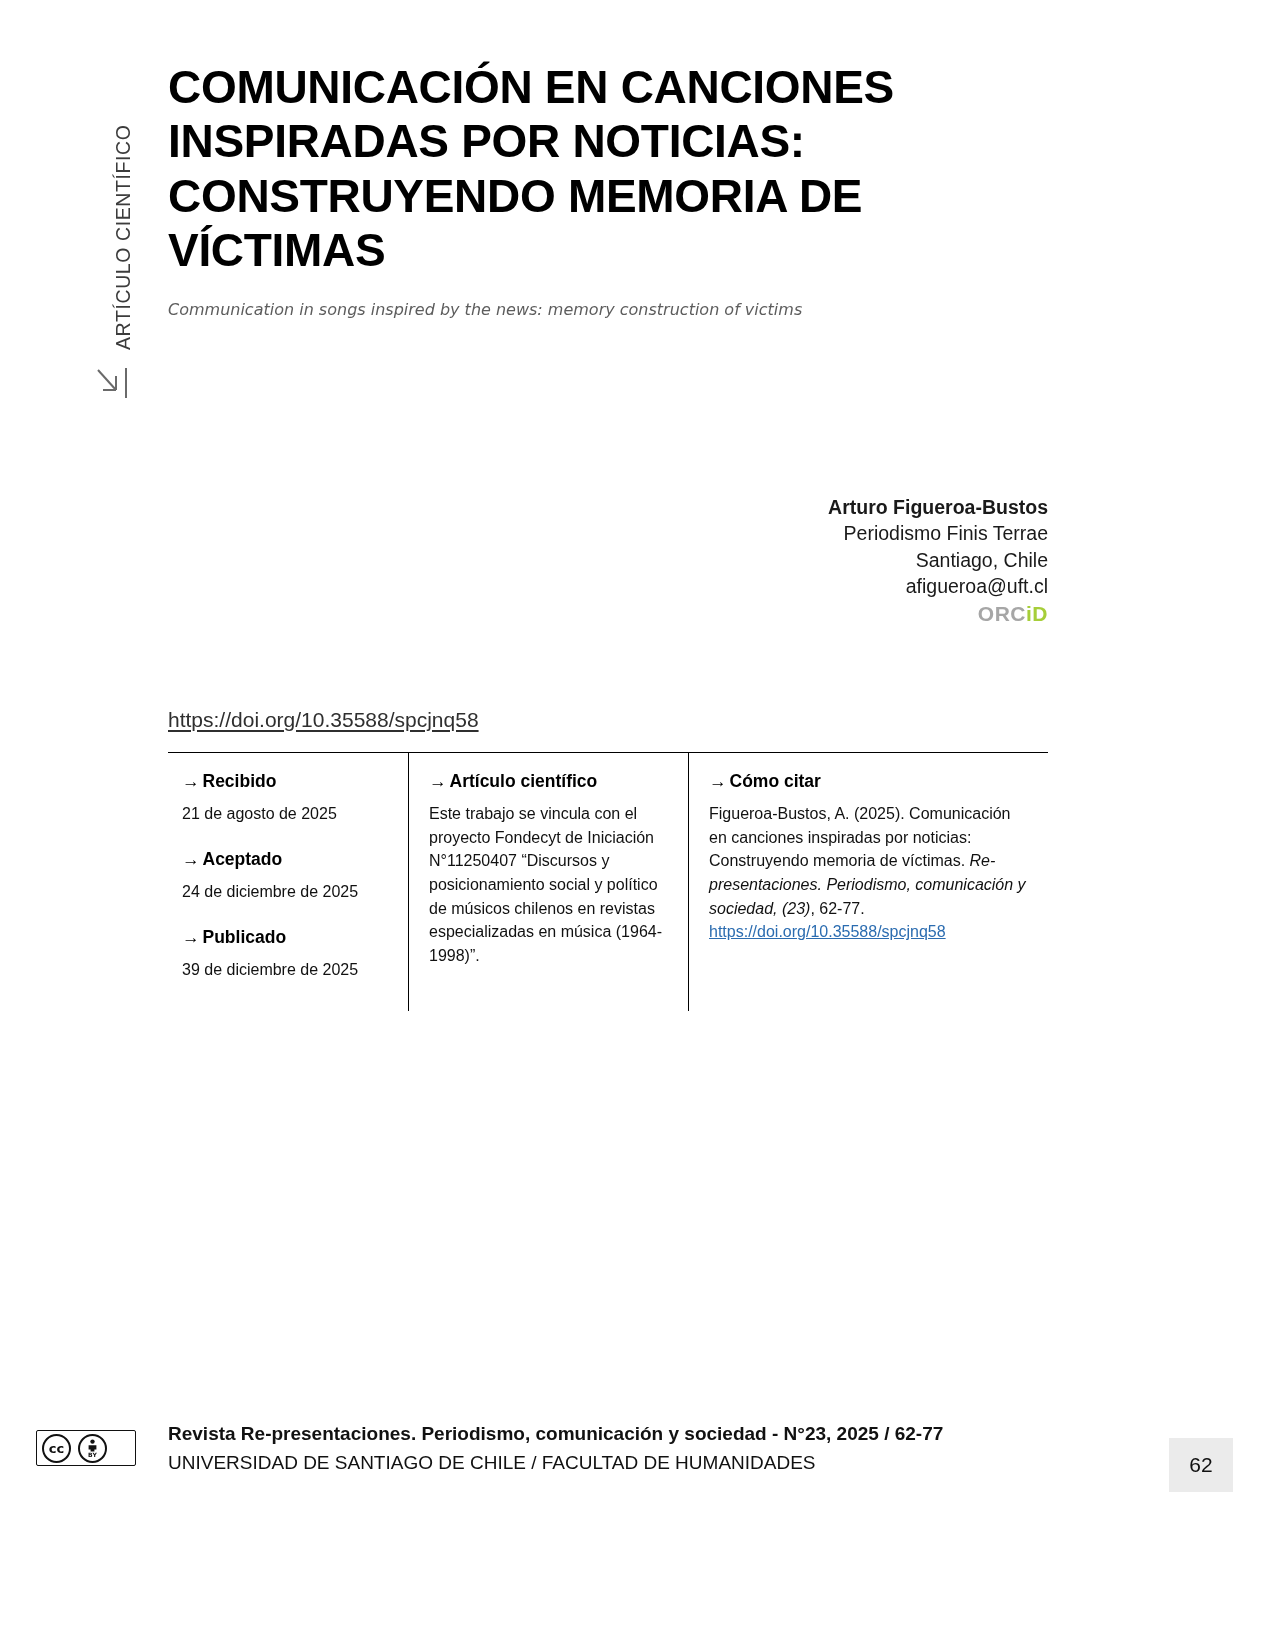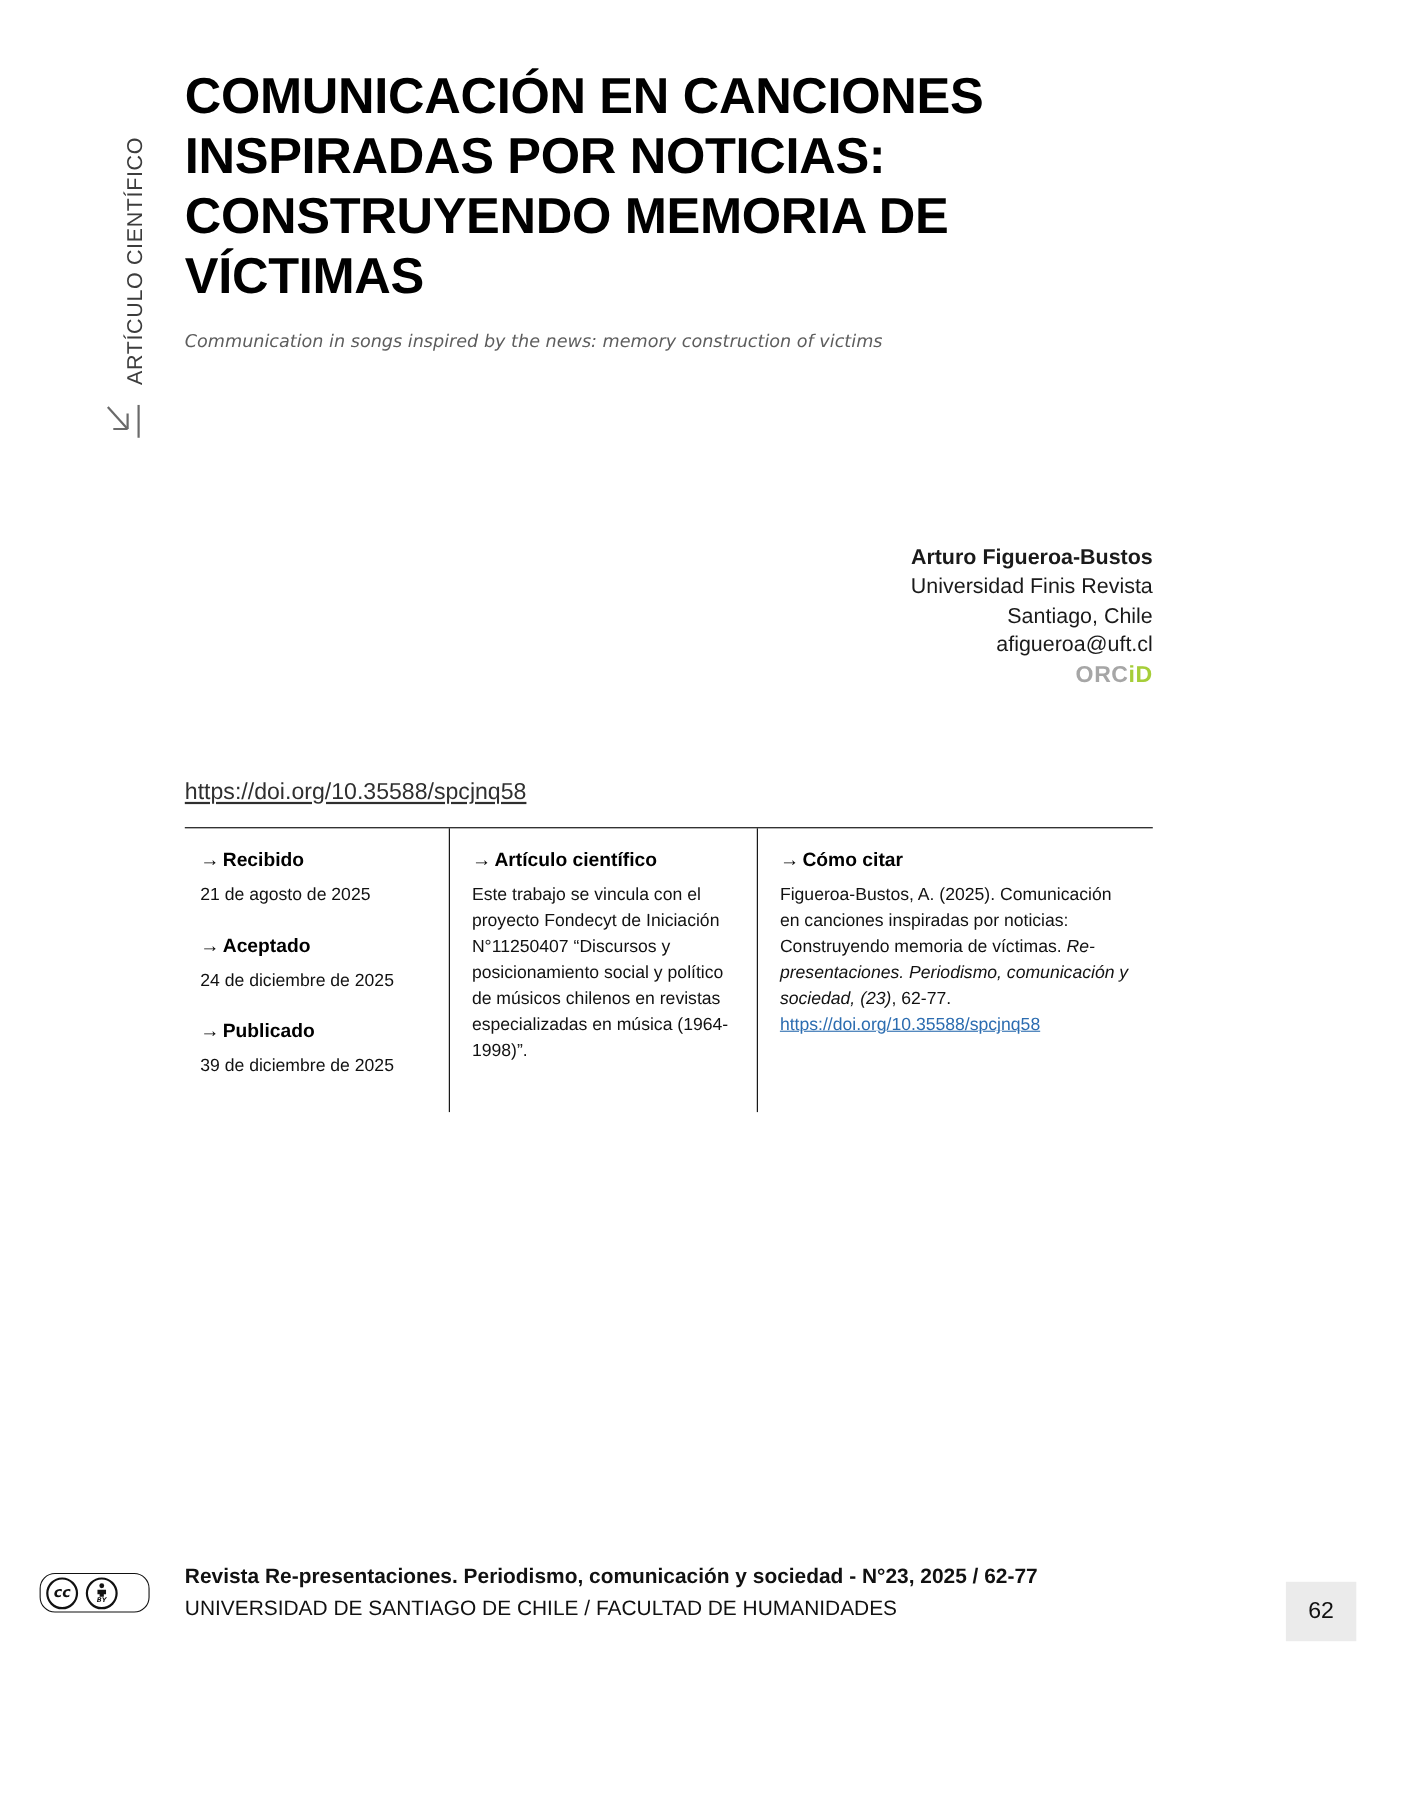--- a/index.html
+++ b/index.html
@@ -164,26 +164,25 @@
     width: 1275px;
     height: 140px;
   }
   .cc-badge {
     position: absolute;
     left: 36px;
     top: 10px;
     width: 100px;
     height: 36px;
     border: 1.5px solid #111;
-    border-radius: 14px;
+    border-radius: 2px;
     background: #fff;
     display: flex;
     align-items: center;
     box-sizing: border-box;
-    font-style: italic;
   }
   .cc-circ {
     width: 25px; height: 25px;
     border: 2px solid #111;
     border-radius: 50%;
     margin-left: 5px;
     display:flex; align-items:center; justify-content:center;
     font-family: "DejaVu Sans", sans-serif;
     font-size: 13px; font-weight: bold; color:#111;
     line-height: 1;
@@ -238,21 +237,21 @@
   <line x1="30" y1="0" x2="30" y2="30" stroke="#6a6a6a" stroke-width="2"></line>
 </svg>
 
 <div class="content">
   <h1 class="title">COMUNICACIÓN EN CANCIONES INSPIRADAS POR NOTICIAS: CONSTRUYENDO MEMORIA DE VÍCTIMAS</h1>
   <p class="subtitle en">Communication in songs inspired by the news: memory construction of victims</p>
 </div>
 
 <div class="author-block">
   <div class="author-name">Arturo Figueroa-Bustos</div>
-  <div>Universidad Finis Revista</div>
+  <div>Periodismo Finis Terrae</div>
   <div>Santiago, Chile</div>
   <div>afigueroa@uft.cl</div>
   <div class="orcid-logo"><span>ORC</span><span class="id-part">iD</span></div>
 </div>
 
 <a class="doi-link" href="#">https://doi.org/10.35588/spcjnq58</a>
 
 <div class="info-table">
 
   <div class="info-col c1">

